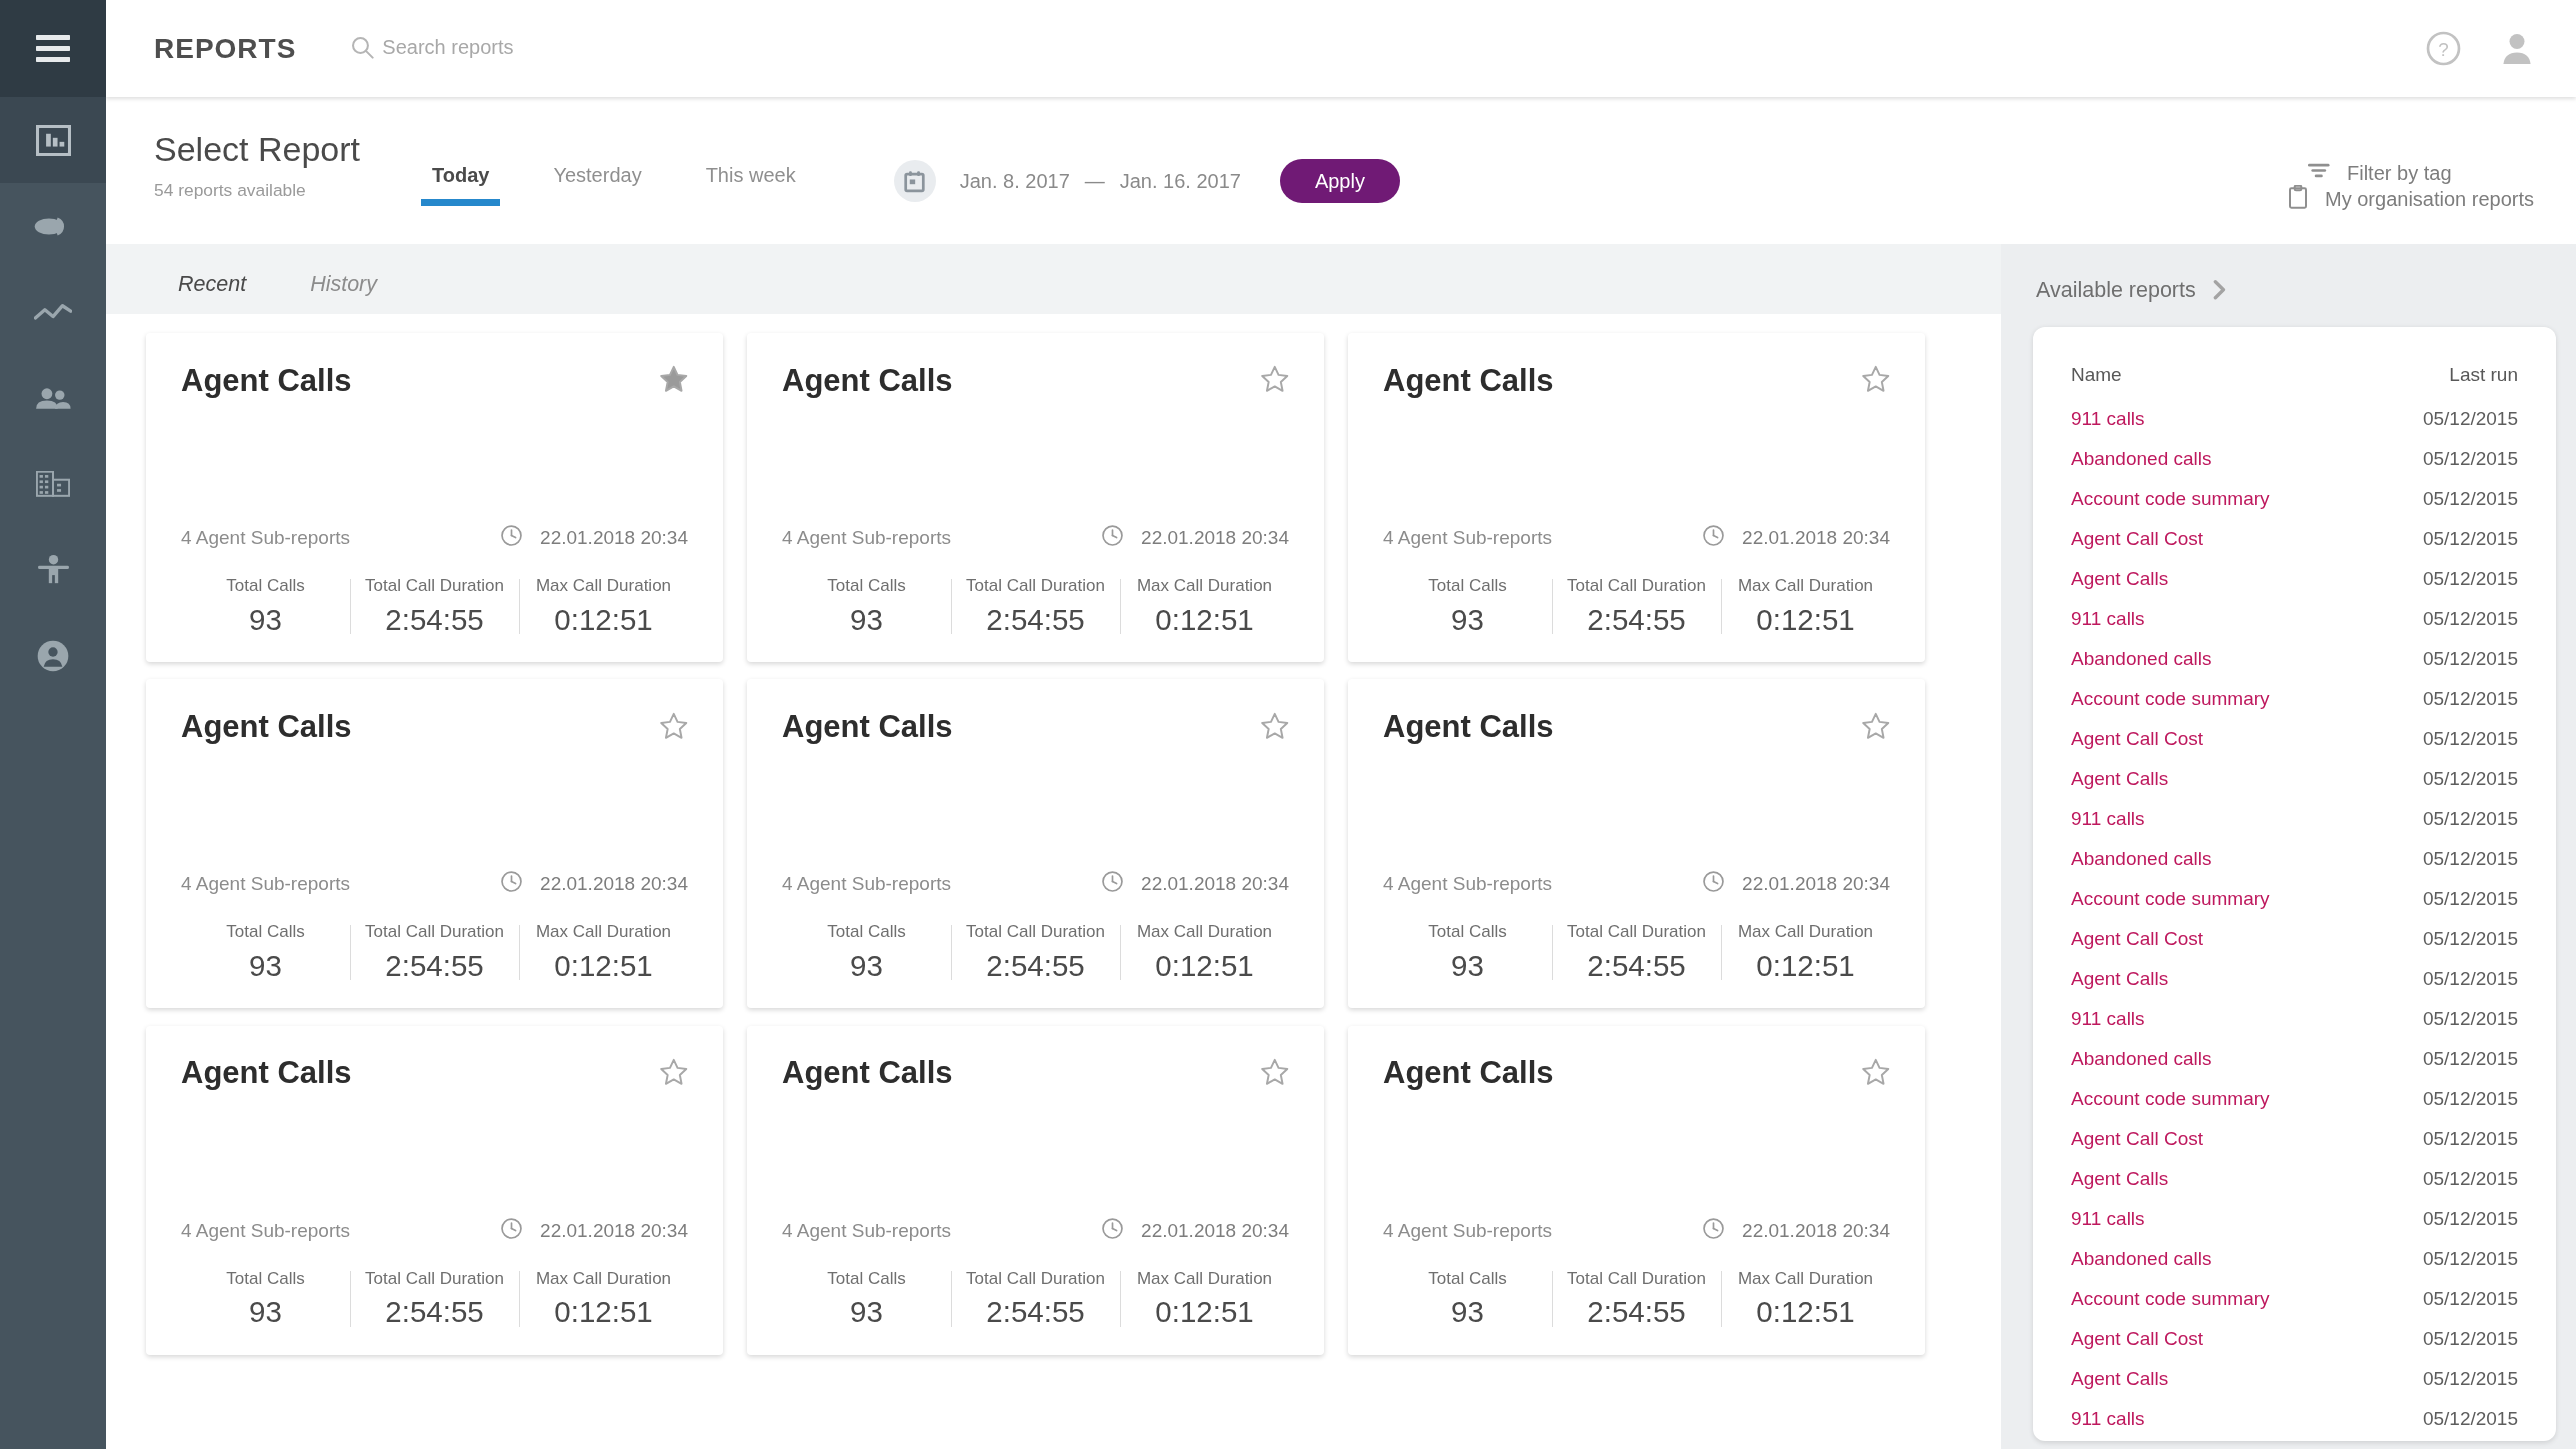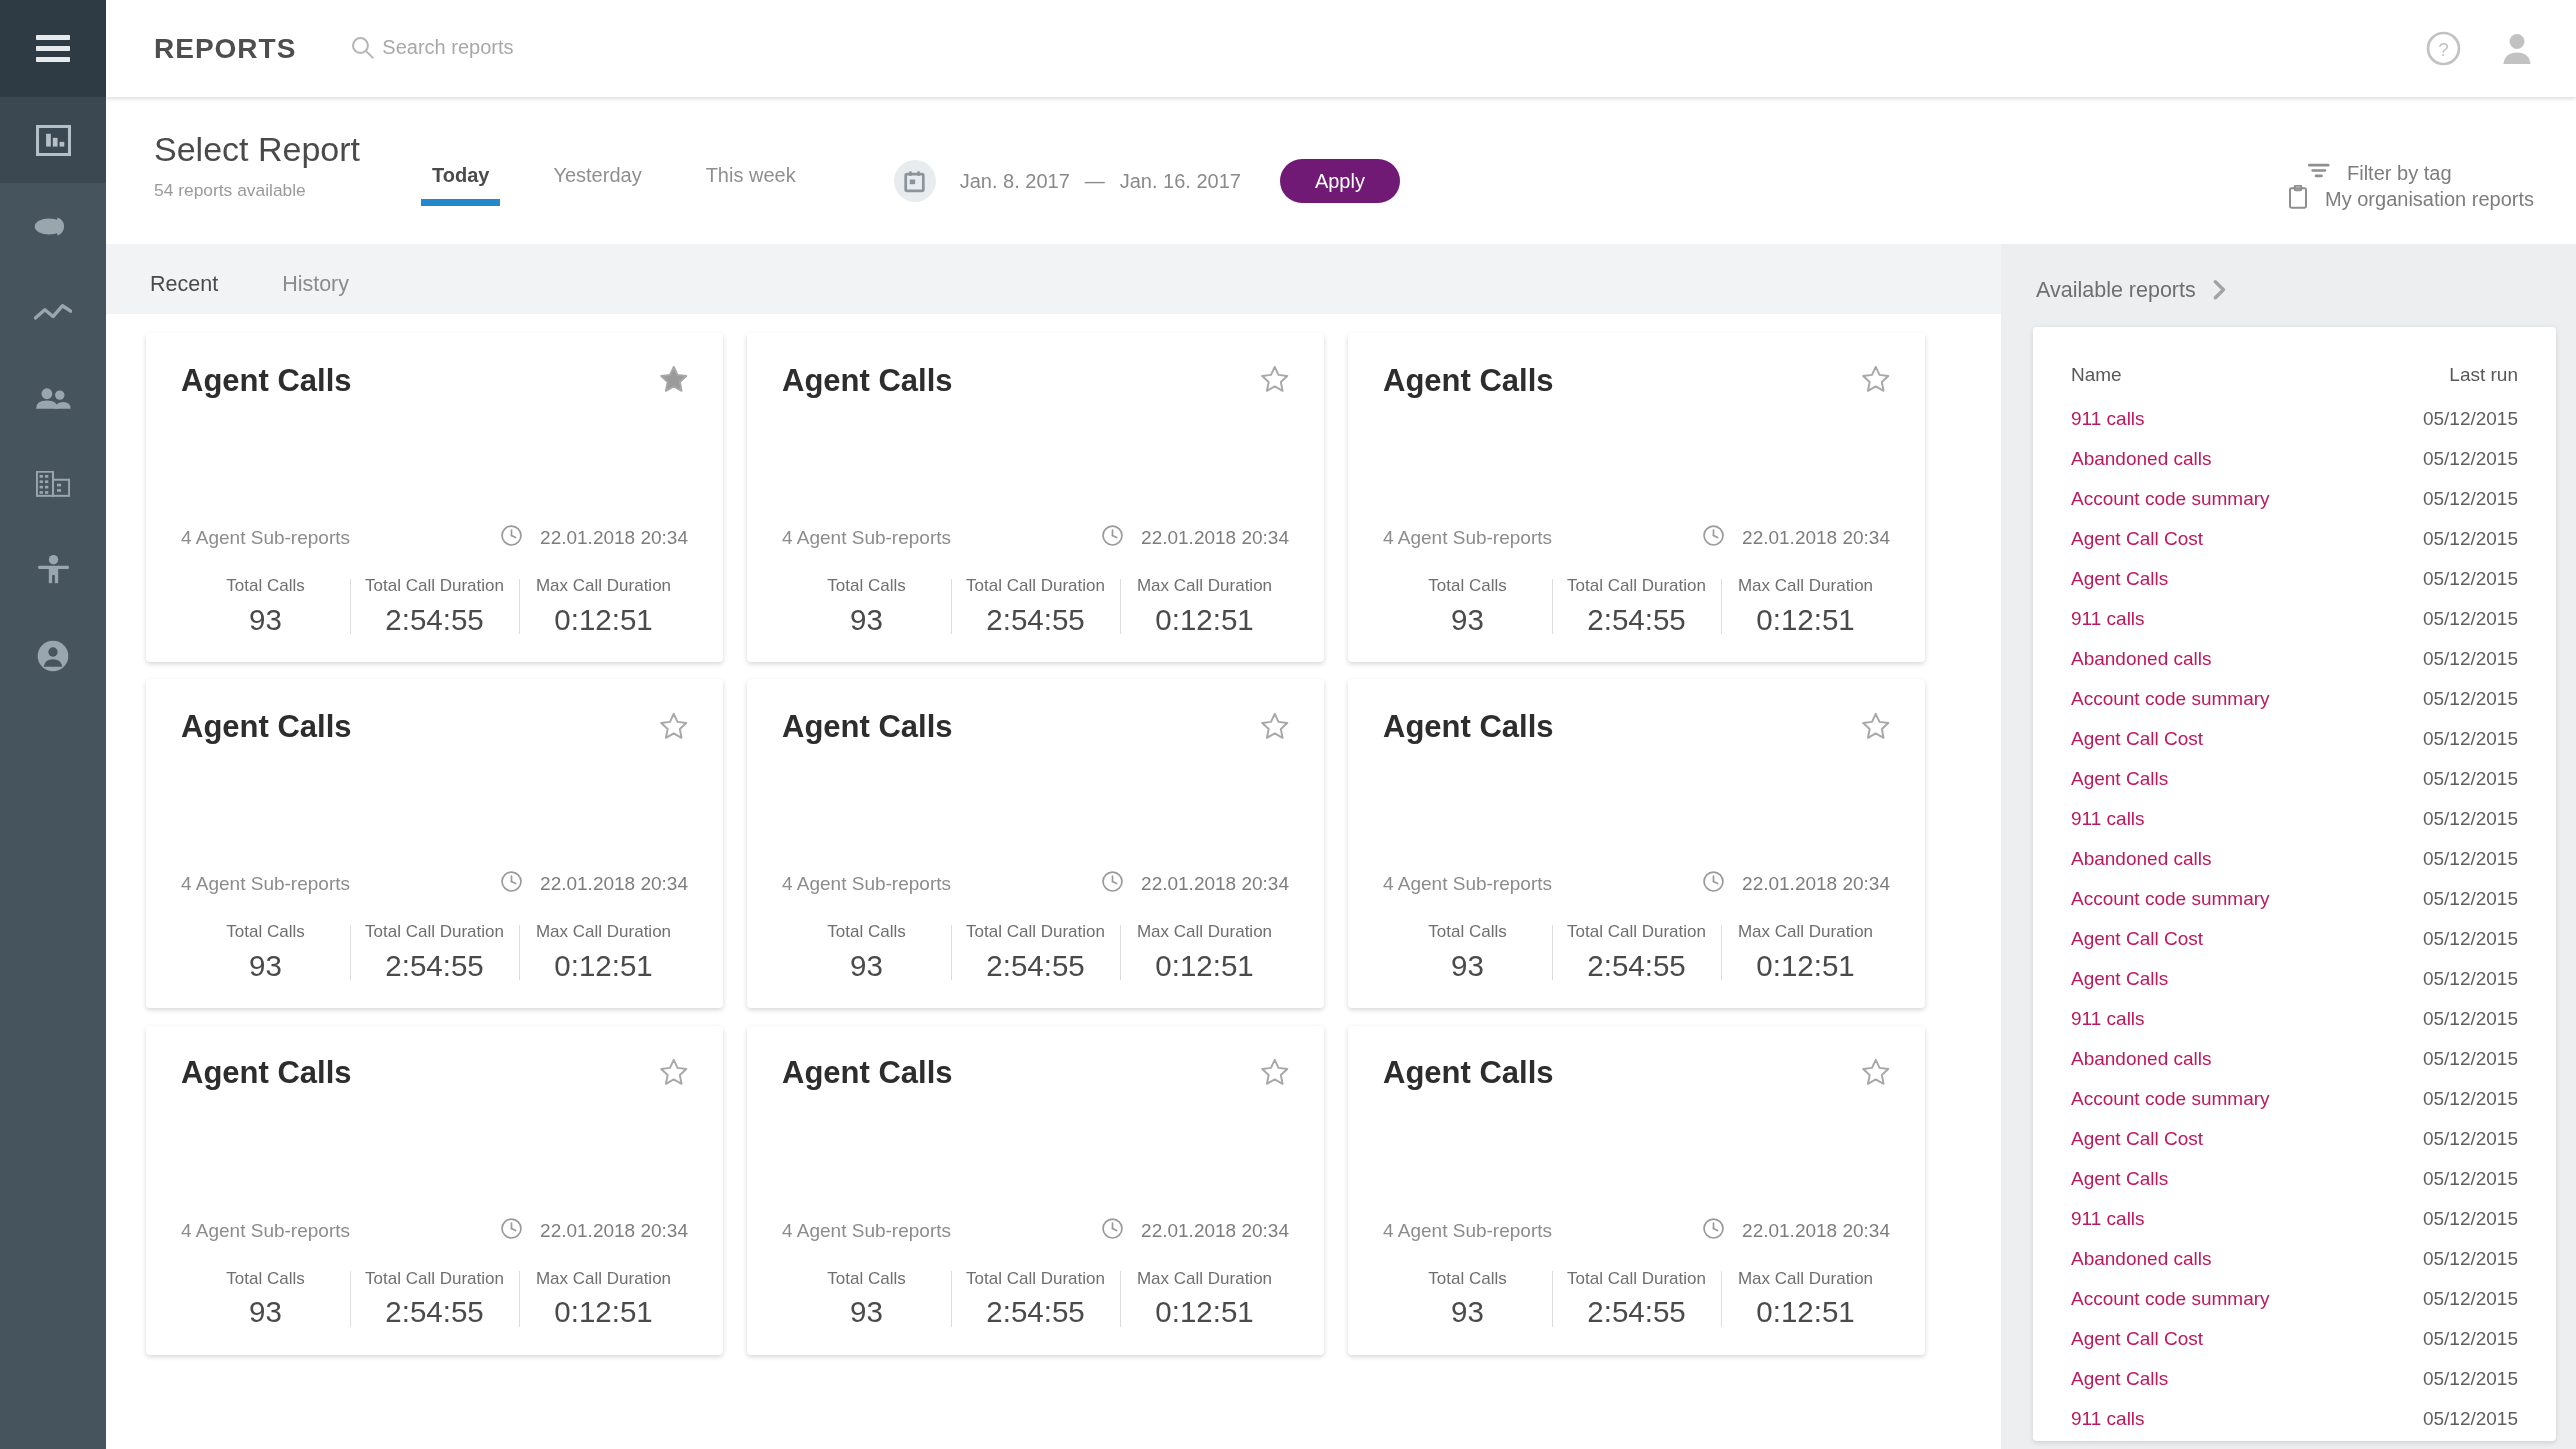--- a/index.html
+++ b/index.html
@@ -91,21 +91,21 @@
   .shr-item { display: flex; align-items: center; gap: 17.4px; cursor: pointer; font-size: 20px; color: #7d7d7d; }
   .shr-item + .shr-item { margin-left: 62px; }
 
   
   .main {
     position: absolute; left: 106px; top: 244px;
     width: 1895px; height: 1205px;
     background: #ffffff;
     z-index: 10;
   }
-  .cardtabs { display: flex; align-items: flex-end; height: 70px; padding-left: 44px; background: #f1f3f4; }
+  .cardtabs { display: flex; align-items: flex-end; height: 70px; padding-left: 72px; background: #f1f3f4; font-style: italic; }
   .cardtab { font-size: 21.5px; color: #8c8c8c; padding-bottom: 17.4px; margin-right: 64px; cursor: pointer; }
   .cardtab.active { color: #4a4a4a; }
 
   .cardgrid {
     padding: 19px 0 0 40px;
     display: grid;
     grid-template-columns: repeat(3, 577px);
     gap: 17.4px 24px;
   }
   .rcard {
@@ -141,21 +141,21 @@
   }
   .rp-head {
     display: flex; align-items: center; gap: 16px;
     padding: 34px 0 0 35px; cursor: pointer;
   }
   .rp-title { font-size: 21.5px; color: #6f6f6f; }
   .rp-card {
     margin: 24px 0 0 32px;
     width: 523px; height: 1114px;
     background: #ffffff;
-    border-radius: 4px;
+    border-radius: 12px;
     box-shadow: 0 1.3px 5.4px rgba(0,0,0,0.12);
     padding: 28px 38px 0 38px;
     overflow: hidden;
   }
   .rp-row { display: flex; align-items: center; height: 40px; }
   .rp-h { margin-bottom: 4px; }
   .rp-h .rp-name, .rp-h .rp-date { font-size: 19px; color: #585858; }
   .rp-name { font-size: 19px; color: #be185d; flex: 1; white-space: nowrap; }
   .rp-date { font-size: 19px; color: #5d5d5d; white-space: nowrap; }
   .rp-row.data { cursor: pointer; }

